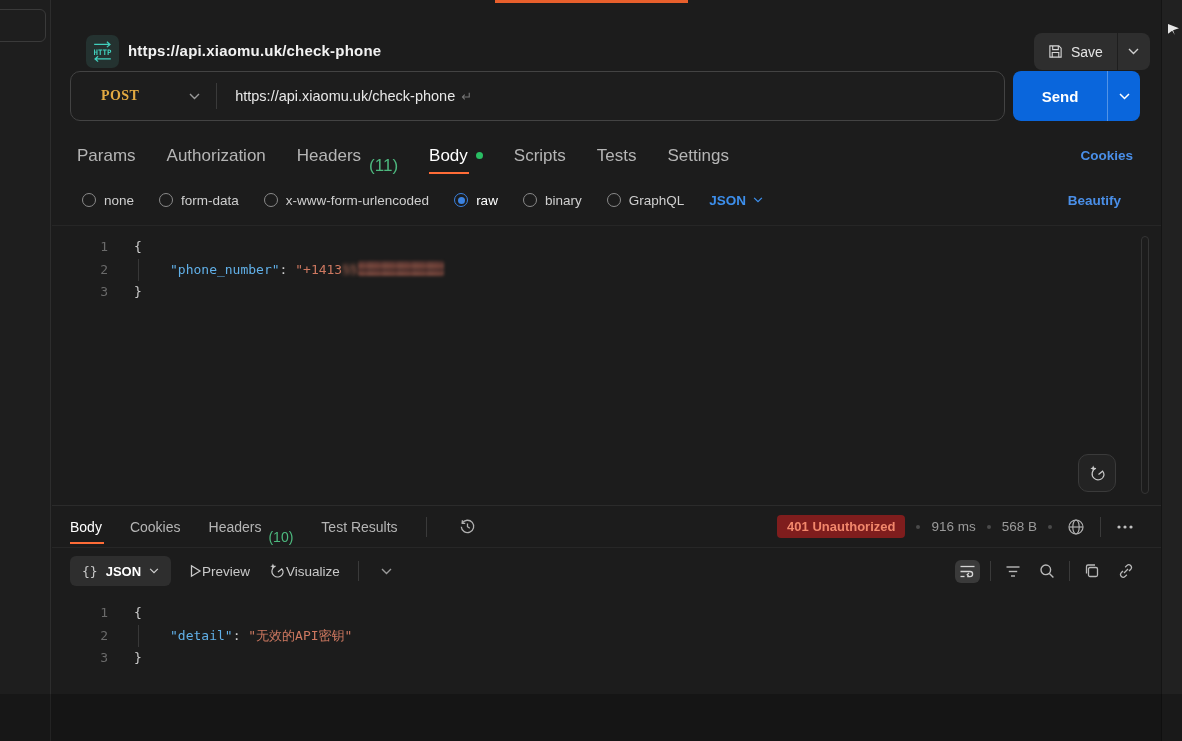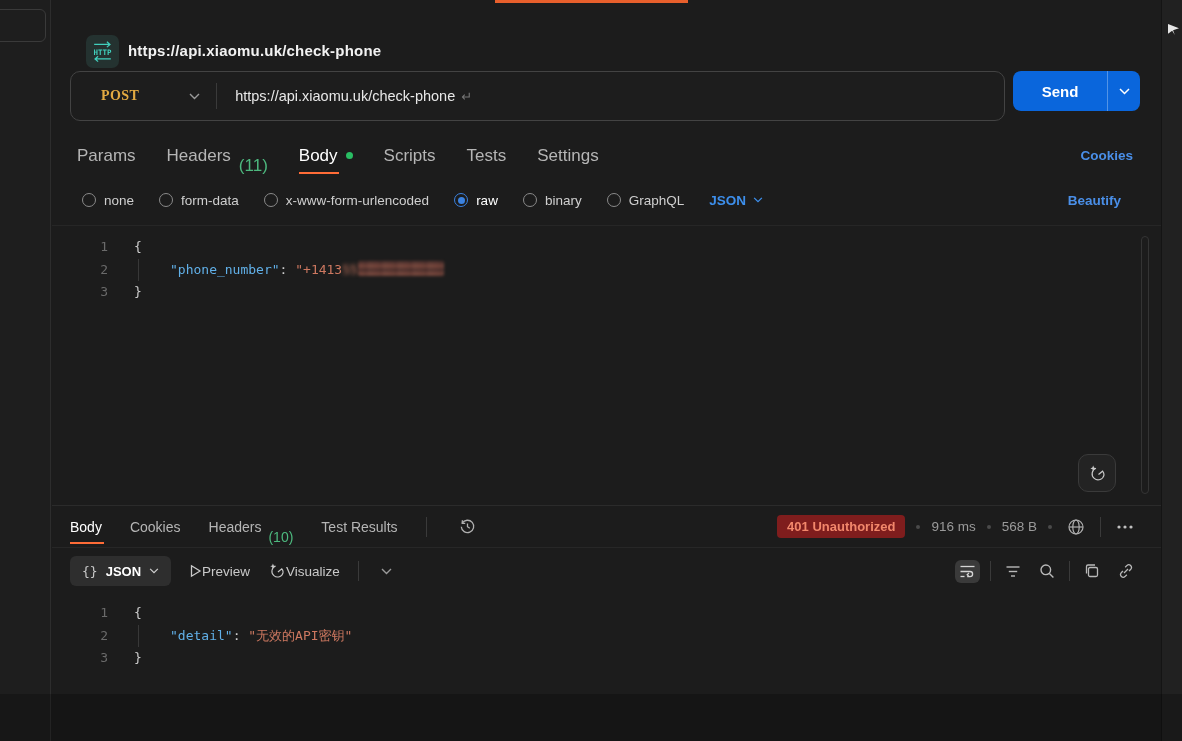--- a/index.html
+++ b/index.html
@@ -37,21 +37,21 @@
 
   
   .url-box { position:absolute; left:18px; top:71px; width:935px; height:50px;
     border:1px solid #434343; border-radius:10px; background:#1d1d1d; display:flex; align-items:center; }
   .method-btn { display:flex; align-items:center; gap:50px; padding:0 16px 0 30px;
     background:none; border:none; cursor:pointer; font-family:Liberation Serif, serif; }
   .method-label { color:#e3aa42; font-weight:700; font-size:14px; letter-spacing:.4px; }
   .url-divider { width:1px; height:26px; background:#3a3a3a; margin-right:18px; }
   .url-text { font-size:14.5px; color:#e8e8e8; }
   .url-hint { color:#757575; font-size:13px; margin-left:6px; }
-  .send-group { position:absolute; left:961px; top:71px; width:127px; height:40px; display:flex;
+  .send-group { position:absolute; left:961px; top:71px; width:127px; height:50px; display:flex;
     border-radius:8px; overflow:hidden; background:#0a66dc; }
   .send-main { flex:1; border:none; background:transparent; color:#fff; font-size:15px; font-weight:700;
     cursor:pointer; font-family:inherit; }
   .send-caret { width:33px; border:none; border-left:1px solid rgba(255,255,255,.3); background:transparent;
     display:flex; align-items:center; justify-content:center; cursor:pointer; }
 
   
   .req-tabs { position:absolute; left:0; top:133px; width:100%; height:45px; display:flex;
     align-items:center; padding-left:25px; gap:31px; }
   .rtab { position:relative; display:flex; align-items:center; gap:8px; height:100%;
@@ -141,20 +141,39 @@
 
     <header class="topbar">
       <div class="http-badge">
         <svg width="29" height="29" viewBox="0 0 33 33">
           <path d="M7 8.5 H25 M21.5 5.5 L25 8.5 L21.5 11.5" stroke="#41d0bd" stroke-width="1.4" fill="none"></path>
           <text x="16.5" y="20.5" text-anchor="middle" font-family="DejaVu Sans Mono, monospace" font-size="8.5" font-weight="bold" fill="#41d0bd">HTTP</text>
           <path d="M26 25 H8 M11.5 22 L8 25 L11.5 28" stroke="#41d0bd" stroke-width="1.4" fill="none"></path>
         </svg>
       </div>
       <div class="req-title">https://api.xiaomu.uk/check-phone</div>
+      <div class="save-group">
+        <button class="save-main">
+          <span>
+            <svg width="15" height="15" viewBox="0 0 16 16" fill="none" stroke="#d5d5d5" stroke-width="1.2">
+              <path d="M2 2 h9.5 L14 4.5 V14 H2 Z"></path>
+              <path d="M5 2 v4 h6 V2"></path>
+              <path d="M4.5 14 v-5 h7 v5"></path>
+            </svg>
+          </span>
+          <span>Save</span>
+        </button>
+        <button class="save-caret">
+          <span>
+            <svg width="11" height="7" viewBox="0 0 11 7" fill="none" stroke="#cfcfcf" stroke-width="1.4">
+                <path d="M1 1 L5.5 5.5 L10 1"></path>
+              </svg>
+          </span>
+        </button>
+      </div>
     </header>
 
     <div class="url-box">
       <button class="method-btn">
         <span class="method-label">POST</span>
         <span>
           <svg width="11" height="7" viewBox="0 0 11 7" fill="none" stroke="#9a9a9a" stroke-width="1.4">
               <path d="M1 1 L5.5 5.5 L10 1"></path>
             </svg>
         </span>
@@ -171,20 +190,23 @@
           <svg width="11" height="7" viewBox="0 0 11 7" fill="none" stroke="#ffffff" stroke-width="1.5">
               <path d="M1 1 L5.5 5.5 L10 1"></path>
             </svg>
         </span>
       </button>
     </div>
 
     <nav class="req-tabs">
       <div class="rtab">
           <span>Params</span>
+        </div>
+      <div class="rtab">
+          <span>Authorization</span>
         </div>
       <div class="rtab">
         <span>Headers</span>
         <span class="tab-count">(11)</span>
       </div>
       <div class="rtab active">
         <span>Body</span>
         <span class="green-dot"></span>
         <span class="underline"></span>
       </div>

